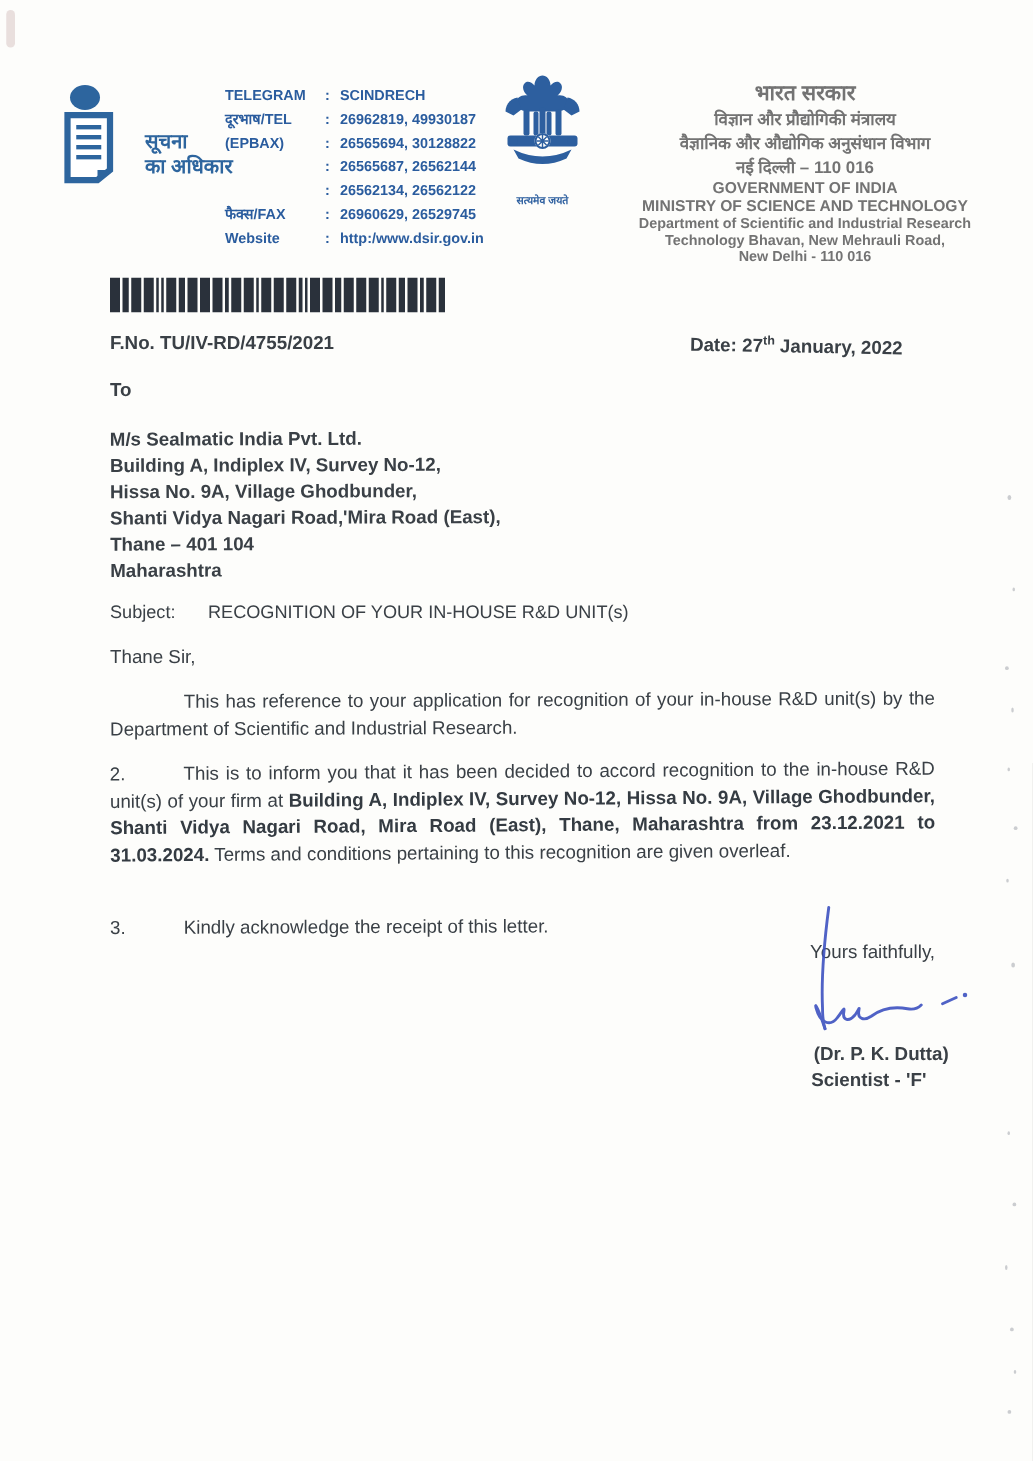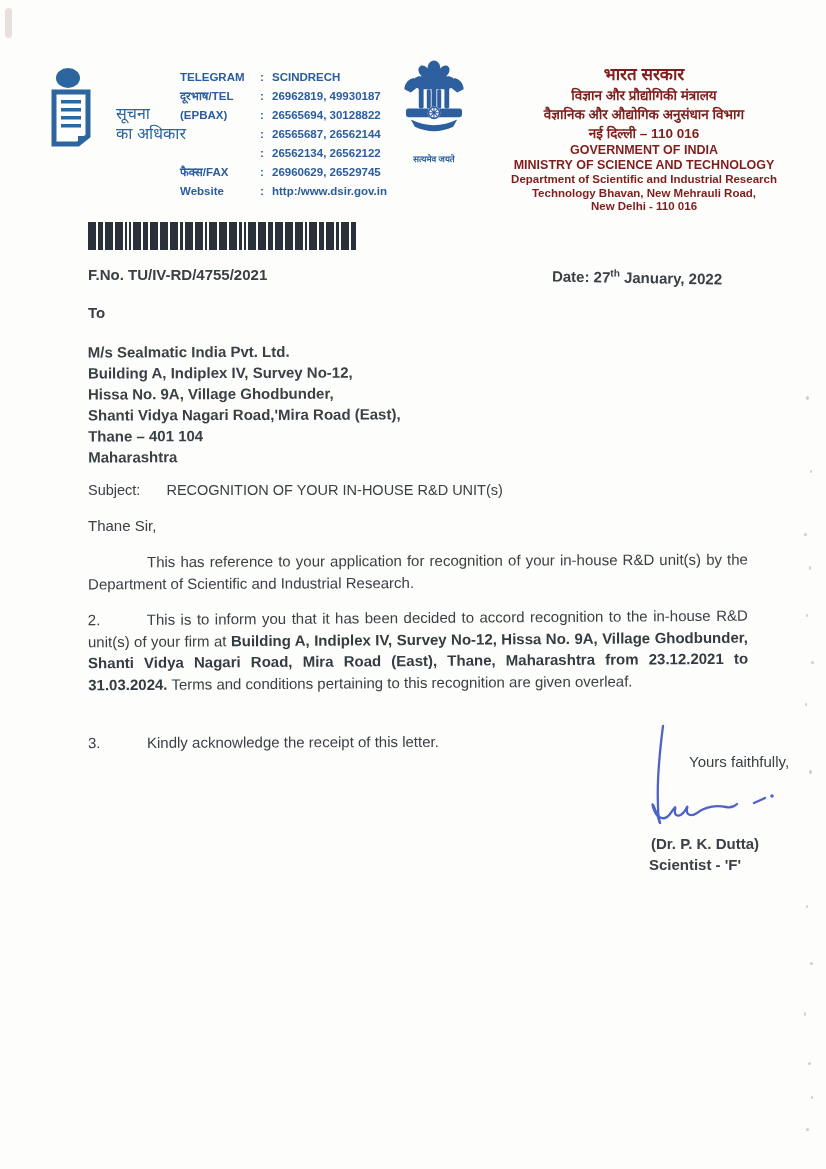--- a/index.html
+++ b/index.html
@@ -5,26 +5,26 @@
   * { margin:0; padding:0; box-sizing:border-box; }
   html,body { background:#e8e8e6; }
   .page {
     position:relative; width:826px; height:1169px; margin:0 auto;
     background:#fdfdfb; overflow:hidden;
     font-family:"Liberation Sans","DejaVu Sans",sans-serif;
     color:#3a4046;
   }
   
   .rti-logo { position:absolute; left:48px; top:66px; display:flex; align-items:flex-end; gap:10px; }
-  .rti-text { color:#2d659e; font-weight:normal; font-size:16px; line-height:20px; padding-bottom:6px; }
+  .rti-text { color:#2d659e; font-weight:bold; font-size:16px; line-height:20px; padding-bottom:6px; }
   .contact { position:absolute; left:180px; top:68px; display:grid; grid-template-columns:80px 12px 160px; font-size:11.5px; font-weight:bold; color:#2a5c9e; line-height:19px; }
   .contact span { white-space:nowrap; }
   .emblem-wrap { position:absolute; left:392px; top:56px; width:84px; text-align:center; }
   .emblem-motto { font-size:8.5px; font-weight:bold; color:#2d5f9f; margin-top:1px; }
-  .hdr-right { position:absolute; left:468px; top:64px; width:352px; text-align:center; color:#7f1d1d; }
+  .hdr-right { position:absolute; left:468px; top:64px; width:352px; text-align:center; color:#737373; }
   .hdr-right .hi-main { font-size:17px; font-weight:bold; line-height:22px; }
   .hdr-right .hi { font-size:13.5px; font-weight:bold; line-height:19px; }
   .hdr-right .en-big { font-size:12.5px; font-weight:bold; line-height:15px; }
   .hdr-right .en { font-size:11.5px; font-weight:bold; line-height:13.5px; }
   
   .barcode { position:absolute; left:88px; top:222px; }
   .fno { position:absolute; left:88px; top:266px; font-size:15px; font-weight:bold; color:#3a4046; }
   .date { position:absolute; left:552px; top:268px; font-size:15px; font-weight:bold; color:#3a4046; transform:rotate(1deg); }
   .date sup { font-size:10px; }
   
@@ -34,21 +34,21 @@
   .subject { position:absolute; left:88px; top:482px; font-size:14.5px; font-weight:normal; }
   .subject .subj-text { margin-left:26px; }
   .salutation { position:absolute; left:88px; top:517px; font-size:15px; }
   .para { position:absolute; left:88px; width:660px; font-size:15px; line-height:21.5px; text-align:justify; }
   .para1 { top:550px; text-indent:59px; transform:rotate(-0.25deg); }
   .para2 { top:607px; transform:rotate(-0.4deg); }
   .para3 { top:731px; transform:rotate(-0.2deg); text-align:left; }
   .num { display:inline-block; width:59px; text-indent:0; }
   .b { font-weight:bold; color:#343b42; }
   
-  .closing { position:absolute; left:648px; top:753px; font-size:15px;margin-left:41px; }
+  .closing { position:absolute; left:648px; top:753px; font-size:15px; }
   .sig { position:absolute; left:630px; top:724px; }
   .sig-name { position:absolute; left:600px; top:835px; width:210px; text-align:center; font-size:15px; font-weight:bold; }
   .sig-desig { position:absolute; left:600px; top:856px; width:190px; text-align:center; font-size:15px; font-weight:bold; }
   
   .speck { position:absolute; background:#8d939c; opacity:.45; border-radius:50%; }
   .smudge { position:absolute; left:5px; top:8px; width:7px; height:30px; background:#d9c6c4; opacity:.55; border-radius:4px; }
 </style>
 </head>
 <body>
 

